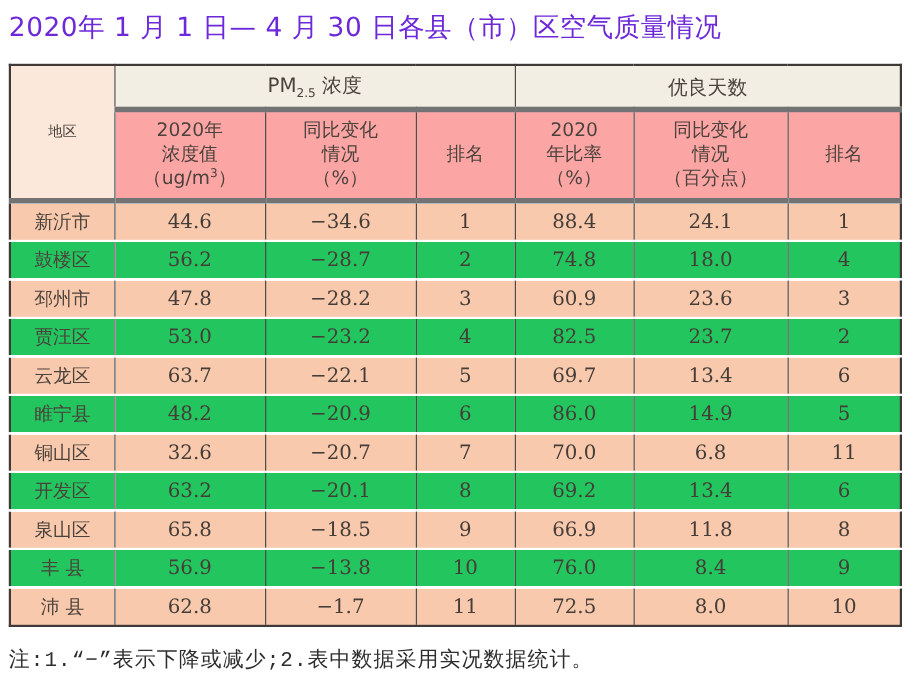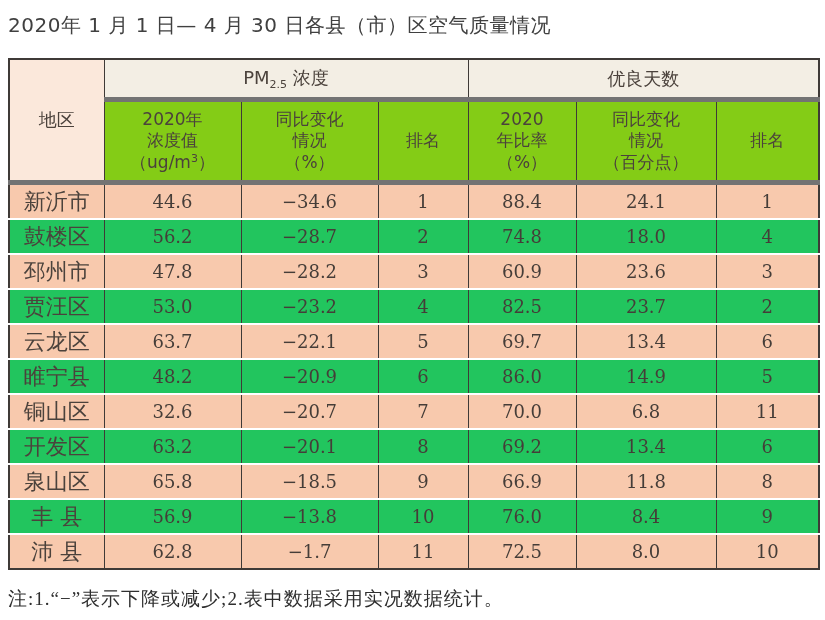--- a/index.html
+++ b/index.html
@@ -10,23 +10,23 @@
     font-family: "DejaVu Sans", "Liberation Sans", sans-serif;
   }
   .page {
     width: 825px;
     height: 620px;
     box-sizing: border-box;
     background: #ffffff;
   }
   .title {
     padding: 12px 8px 0 8px;
-    font-size: 20px;
+    font-size: 24px;
     line-height: 26px;
-    color: #404040;
+    color: #6d28d9;
     letter-spacing: 0.5px;
     margin-bottom: 20px;
   }
   table.aq {
     border-collapse: collapse;
     table-layout: fixed;
     width: 810px;
     margin-left: 8px;
     border: 2px solid #3f3a37;
     font-size: 17px;
@@ -37,29 +37,29 @@
     border-right: 1px solid #3f3a37;
     text-align: center;
     vertical-align: middle;
     padding: 0;
     font-weight: normal;
     overflow: hidden;
   }
   thead th { border-bottom: 5px solid #737373; }
   th.region-head {
     background: #fbe8db;
-    font-size: 18px;
+    font-size: 13px;
   }
   th.group-head {
     background: #f3eee4;
     height: 37px;
     font-size: 18px;
   }
   th.sub-head {
-    background: #84cc16;
+    background: #fca5a5;
     height: 78px;
     line-height: 1.25;
     font-size: 17px;
   }
   .sub-script {
     font-size: 11px;
     vertical-align: -4px;
   }
   .sup-script {
     font-size: 11px;
@@ -71,24 +71,24 @@
     border-top: 0;
   }
   tbody tr:last-child td { border-bottom: 0; margin-left: 16px; }
   tbody tr.peach td { background: #f8c9ad; }
   tbody tr.cream td { background: #22c55e; }
   td.num {
     font-family: "DejaVu Serif", "Liberation Serif", serif;
     font-size: 18px;
     color: #453d38;
   }
-  td.region-cell { font-size: 22px; }
+  td.region-cell { font-size: 17px; }
   .note {
     margin: 16px 8px 0 8px;
-    font-family: Liberation Serif, serif;
+    font-family: Liberation Mono, monospace;
     font-size: 19px;
     color: #2e2e2e;
     letter-spacing: 1px;
   }
 </style>
 </head>
 <body>
 
 <div class="page">
 

